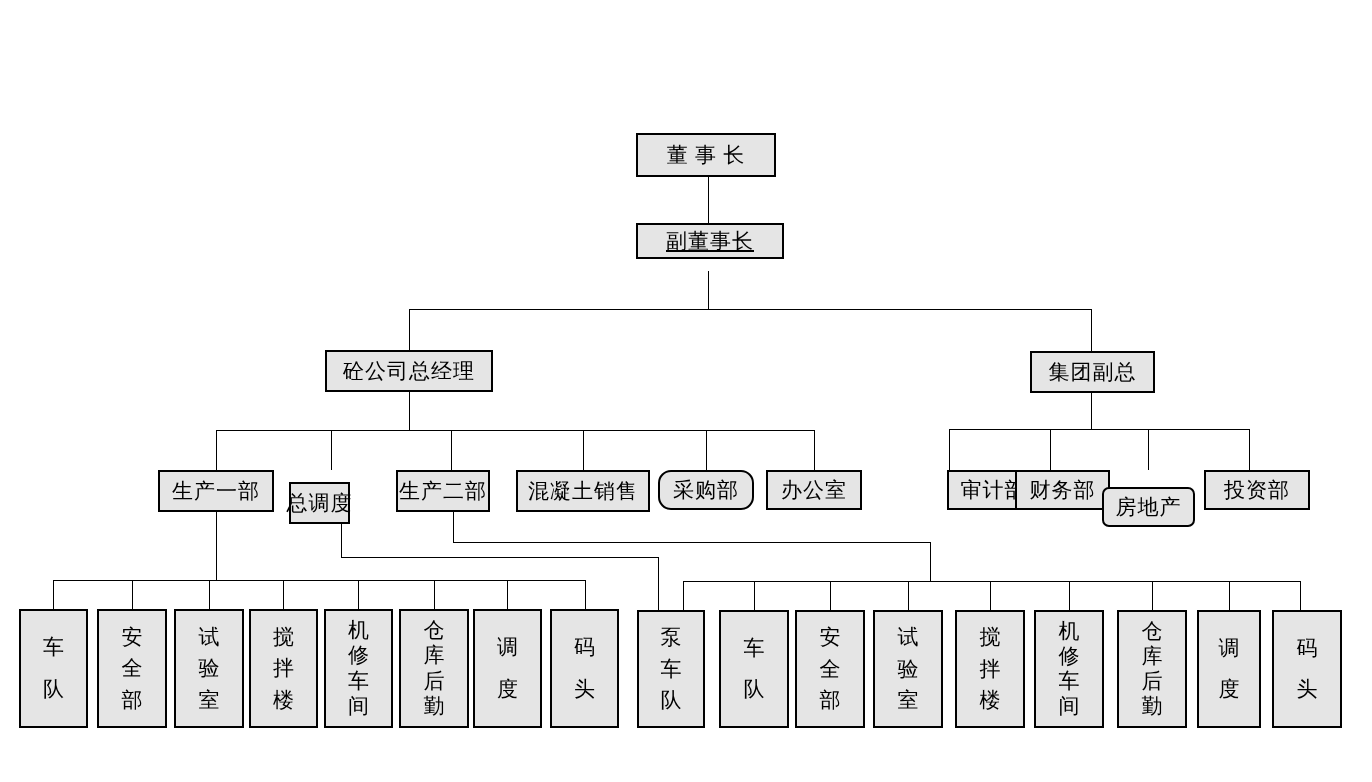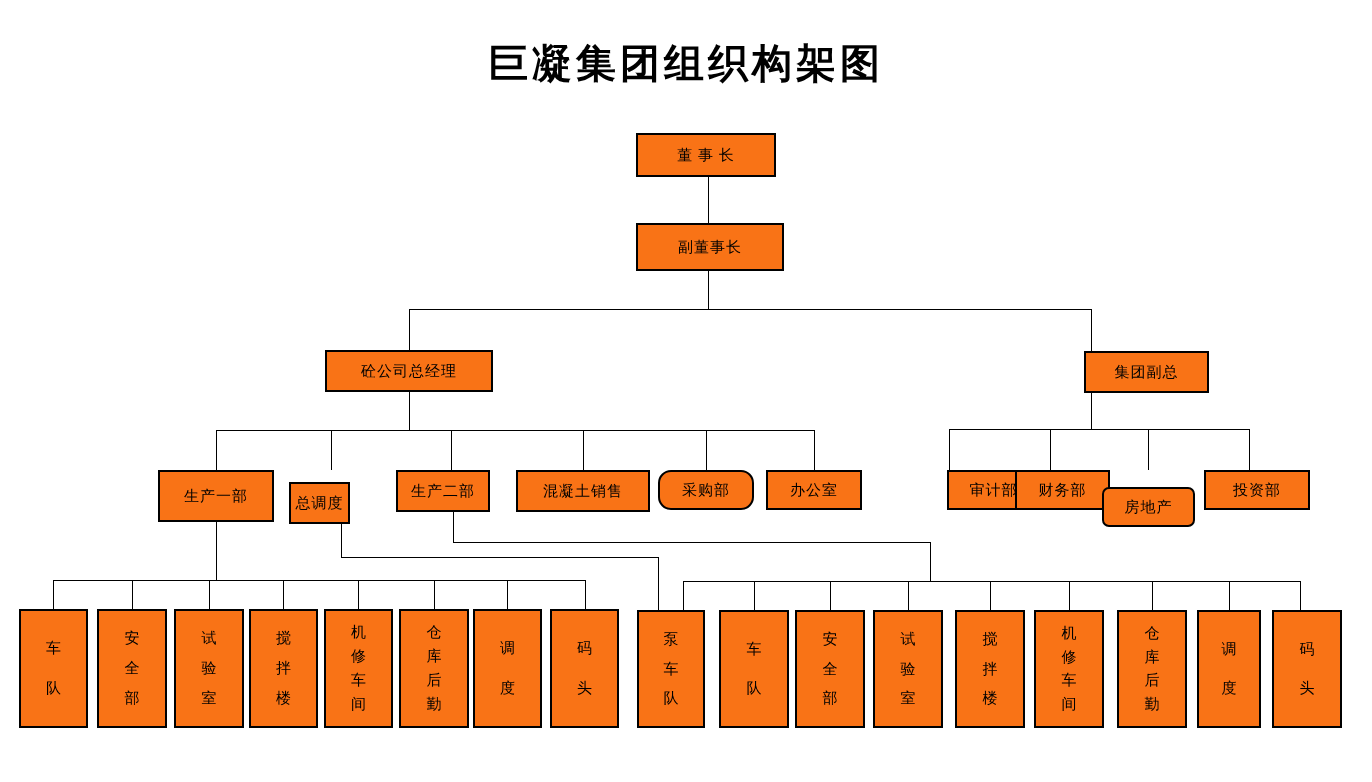--- a/index.html
+++ b/index.html
@@ -6,33 +6,32 @@
   .stage {
     position:relative; width:1372px; height:782px; background:#ffffff;
     font-family:"Liberation Serif","DejaVu Serif",serif; color:#000; overflow:hidden;
   }
   .title {
     position:absolute; top:36px; left:0; width:100%; text-align:center;
     font-size:40px; font-weight:bold; letter-spacing:4px; color:#000;
   }
   svg.wires { position:absolute; left:0; top:0; shape-rendering:crispEdges; }
   .node {
-    position:absolute; box-sizing:border-box; border:2px solid #000; background:#f97316;
+    position:absolute; box-sizing:border-box; border:2px solid #000; background:#e5e5e5;
     display:flex; align-items:center; justify-content:center;
-    font-size:15px; line-height:1; color:#000;
+    font-size:21px; line-height:1; color:#000;
   }
   .node.h { letter-spacing:1px; white-space:pre; }
   .node.v { flex-direction:column; justify-content:space-evenly; padding:5px 0; }
   .node.v span { display:block; }
 </style>
 </head>
 <body>
 
 <div class="stage">
-  <div class="title">巨凝集团组织构架图</div>
   <svg class="wires" width="1372" height="782">
       <polyline points="708,177 708,223" fill="none" stroke="#000000" stroke-width="1"></polyline>
       <polyline points="708,271 708,309" fill="none" stroke="#000000" stroke-width="1"></polyline>
       <polyline points="409,350 409,309 1091,309 1091,351" fill="none" stroke="#000000" stroke-width="1"></polyline>
       <polyline points="409,392 409,430" fill="none" stroke="#000000" stroke-width="1"></polyline>
       <polyline points="216,430 814,430" fill="none" stroke="#000000" stroke-width="1"></polyline>
       <polyline points="216,430 216,470" fill="none" stroke="#000000" stroke-width="1"></polyline>
       <polyline points="331,430 331,470" fill="none" stroke="#000000" stroke-width="1"></polyline>
       <polyline points="451,430 451,470" fill="none" stroke="#000000" stroke-width="1"></polyline>
       <polyline points="583,430 583,470" fill="none" stroke="#000000" stroke-width="1"></polyline>
@@ -62,24 +61,24 @@
       <polyline points="830,581 830,610" fill="none" stroke="#000000" stroke-width="1"></polyline>
       <polyline points="908,581 908,610" fill="none" stroke="#000000" stroke-width="1"></polyline>
       <polyline points="990,581 990,610" fill="none" stroke="#000000" stroke-width="1"></polyline>
       <polyline points="1069,581 1069,610" fill="none" stroke="#000000" stroke-width="1"></polyline>
       <polyline points="1152,581 1152,610" fill="none" stroke="#000000" stroke-width="1"></polyline>
       <polyline points="1229,581 1229,610" fill="none" stroke="#000000" stroke-width="1"></polyline>
       <polyline points="1300,581 1300,610" fill="none" stroke="#000000" stroke-width="1"></polyline>
     </svg>
   <div id="nodes">
       <div class="node h" style="left: 636px; top: 133px; width: 140px; height: 44px; border-color: rgb(0, 0, 0);">董 事 长</div>
-      <div class="node h" style="left: 636px; top: 223px; width: 148px; height: 48px; border-color: rgb(0, 0, 0);">副董事长</div>
+      <div class="node h" style="left: 636px; top: 223px; width: 148px; height: 36px; border-color: rgb(0, 0, 0); text-decoration: underline;">副董事长</div>
       <div class="node h" style="left: 325px; top: 350px; width: 168px; height: 42px; border-color: rgb(0, 0, 0);">砼公司总经理</div>
-      <div class="node h" style="left: 1084px; top: 351px; width: 125px; height: 42px; border-color: rgb(0, 0, 0);">集团副总</div>
-      <div class="node h" style="left: 158px; top: 470px; width: 116px; height: 52px; border-color: rgb(0, 0, 0);">生产一部</div>
+      <div class="node h" style="left: 1030px; top: 351px; width: 125px; height: 42px; border-color: rgb(0, 0, 0);">集团副总</div>
+      <div class="node h" style="left: 158px; top: 470px; width: 116px; height: 42px; border-color: rgb(0, 0, 0);">生产一部</div>
       <div class="node h" style="left: 289px; top: 482px; width: 61px; height: 42px; border-color: rgb(0, 0, 0);">总调度</div>
       <div class="node h" style="left: 396px; top: 470px; width: 94px; height: 42px; border-color: rgb(0, 0, 0);">生产二部</div>
       <div class="node h" style="left: 516px; top: 470px; width: 134px; height: 42px; border-color: rgb(0, 0, 0);">混凝土销售</div>
       <div class="node h" style="left: 658px; top: 470px; width: 96px; height: 40px; border-color: rgb(0, 0, 0); border-radius: 13px;">采购部</div>
       <div class="node h" style="left: 766px; top: 470px; width: 96px; height: 40px; border-color: rgb(0, 0, 0);">办公室</div>
       <div class="node h" style="left: 903px; top: 470px; width: 93px; height: 40px; border-color: rgb(0, 0, 0); margin-left: 44px;">审计部</div>
       <div class="node h" style="left: 1003px; top: 470px; width: 95px; height: 40px; border-color: rgb(0, 0, 0); margin-left: 12px;">财务部</div>
       <div class="node h" style="left: 1102px; top: 487px; width: 93px; height: 40px; border-color: rgb(0, 0, 0); border-radius: 7px;">房地产</div>
       <div class="node h" style="left: 1204px; top: 470px; width: 106px; height: 40px; border-color: rgb(0, 0, 0);">投资部</div>
       <div class="node v" style="left: 19px; top: 609px; width: 69px; height: 119px; border-color: rgb(0, 0, 0);">

